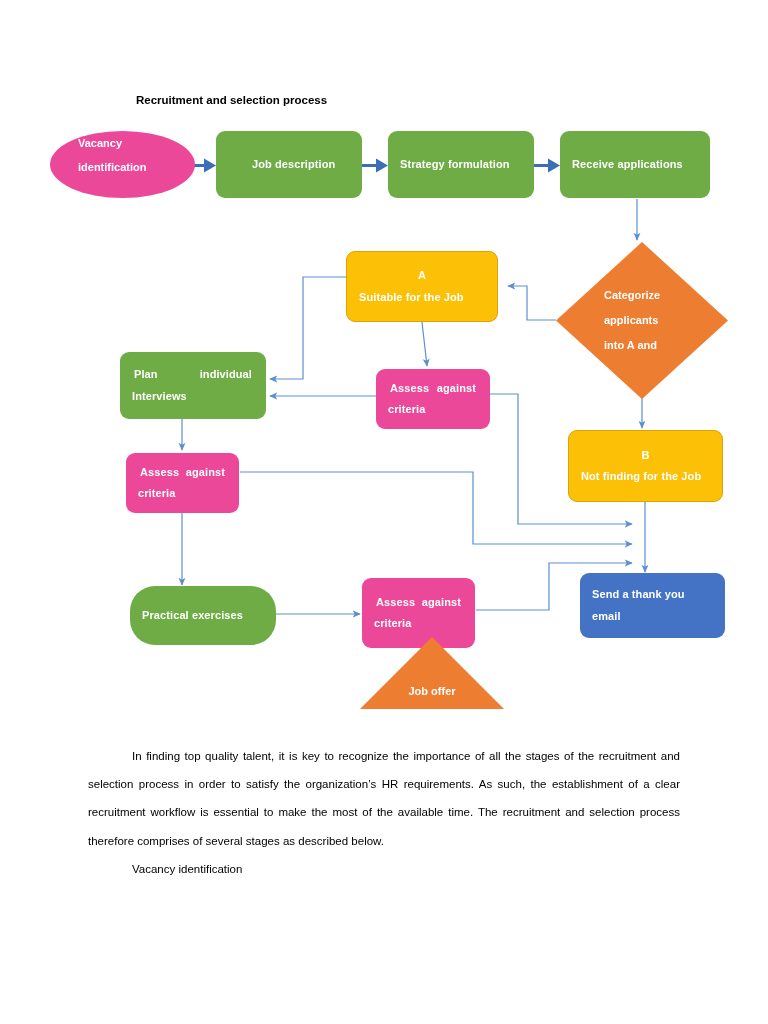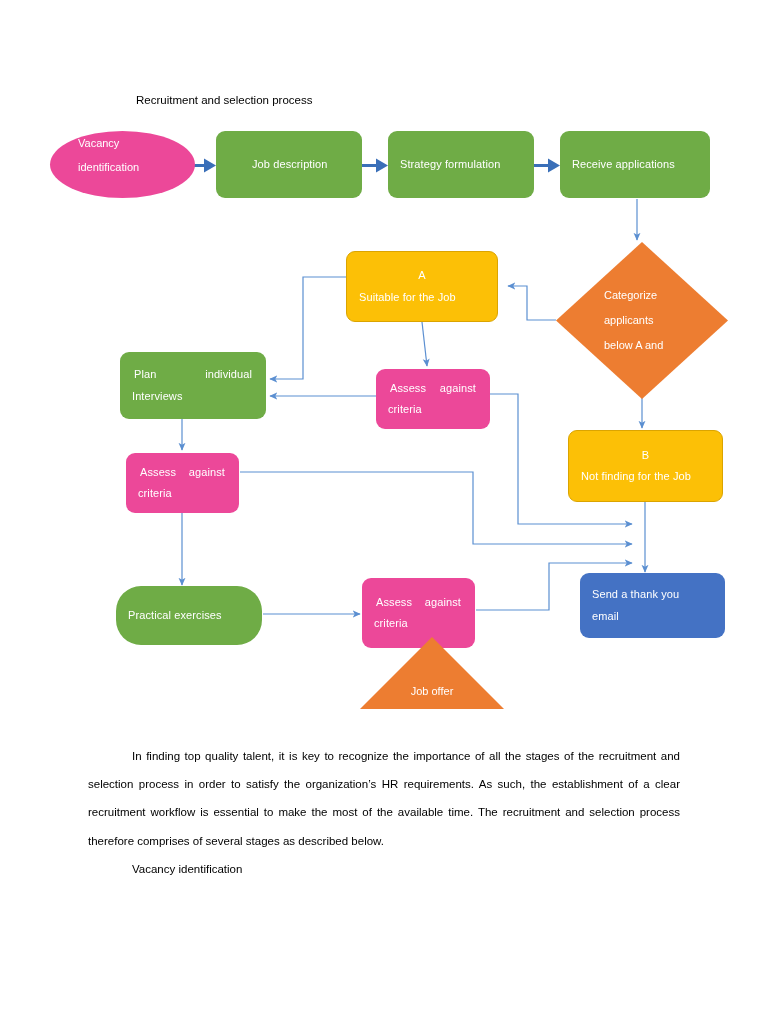--- a/index.html
+++ b/index.html
@@ -22,20 +22,21 @@
     width: 768px;
     height: 1024px;
   }
 
   
   #diagram {
     position: absolute;
     left: 0; top: 0;
     width: 768px;
     height: 760px;
+    font-weight: bold;
   }
 
   #connectors {
     position: absolute;
     left: 0; top: 0;
     width: 768px;
     height: 760px;
     pointer-events: none;
   }
 
@@ -237,21 +238,21 @@
 
     <div class="node rounded green" style="left:560px; top:131px; width:150px; height:67px;">
       <div class="pad">Receive applications</div>
     </div>
 
     <div class="diamond-wrap" style="left:556px; top:242px; width:172px; height:157px;">
       <div class="diamond-shape"></div>
       <div class="diamond-text">
         <div>Categorize</div>
         <div>applicants</div>
-        <div>below  A  and</div>
+        <div>into  A  and</div>
       </div>
     </div>
 
     <div class="node rounded gold" style="left:346px; top:251px; width:152px; height:71px;">
       <div class="node-center">A</div>
       <div class="pad">Suitable for the Job</div>
     </div>
 
     <div class="node rounded gold" style="left:568px; top:430px; width:155px; height:72px;">
       <div class="node-center">B</div>
@@ -275,21 +276,21 @@
     </div>
 
     <div class="node blackb" style="left:126px; top:453px; width:113px; height:60px;">
       <div class="spread">
         <span>Assess</span>
         <span>against</span>
       </div>
       <div class="pad">criteria</div>
     </div>
 
-    <div class="node rounded green" style="left:116px; top:586px; width:146px; height:59px;border-radius:25px;">
+    <div class="node rounded green" style="left:130px; top:586px; width:146px; height:59px;border-radius:25px;">
       <div class="pad">Practical exercises</div>
     </div>
 
     <div class="node blackb" style="left:362px; top:578px; width:113px; height:70px;">
       <div class="spread">
         <span>Assess</span>
         <span>against</span>
       </div>
       <div class="pad">criteria</div>
     </div>

